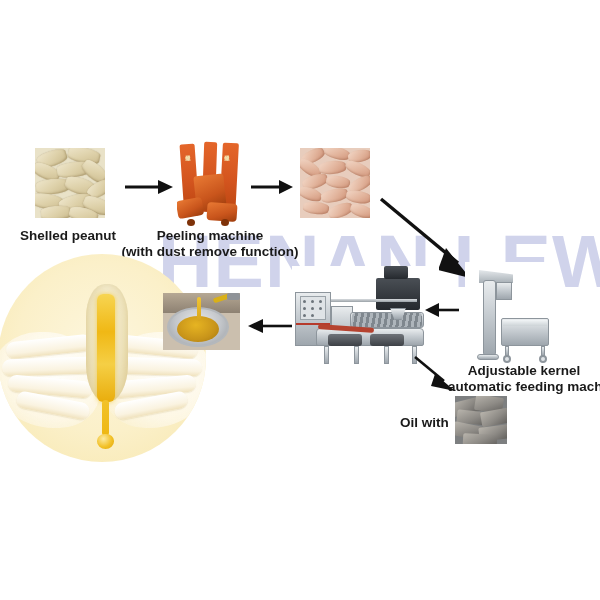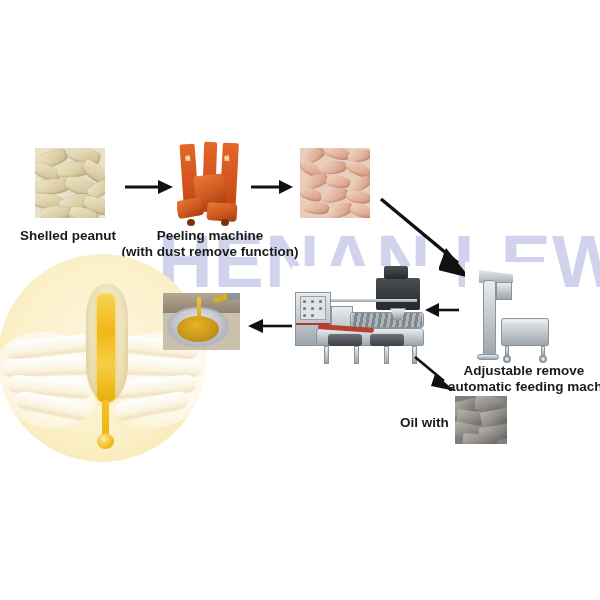--- a/index.html
+++ b/index.html
@@ -424,21 +424,21 @@
       <div class="mtl" style="left:40px; top:84px; width:4px; height:10px;"></div>
       <div class="mtl" style="left:76px; top:84px; width:4px; height:10px;"></div>
       <div style="position:absolute; left:38px; top:93px; width:8px; height:8px;
            border:2px solid #8d959c; border-radius:50%; box-sizing:border-box; background:#dfe3e6;"></div>
       <div style="position:absolute; left:74px; top:93px; width:8px; height:8px;
            border:2px solid #8d959c; border-radius:50%; box-sizing:border-box; background:#dfe3e6;"></div>
     </div>
   </div>
 
 
-  <div class="label center" style="left:448px; top:362px; width:152px;">Adjustable remove</div>
+  <div class="label center" style="left:448px; top:362px; width:152px;">Adjustable kernel</div>
 
   <div class="label center" style="left:448px; top:378px; width:152px;">automatic feeding machine</div>
 
   <svg class="arrow" style="left:413px; top:355px;" width="46" height="40" viewBox="0 0 46 40">
     <line x1="2" y1="2" x2="31" y2="26" stroke="#111" stroke-width="2.6"></line>
     <polygon points="22,19 42,36 18,31" fill="#111"></polygon>
   </svg>
 
   <div class="label" style="left:400px; top:414px;">Oil with</div>
 

